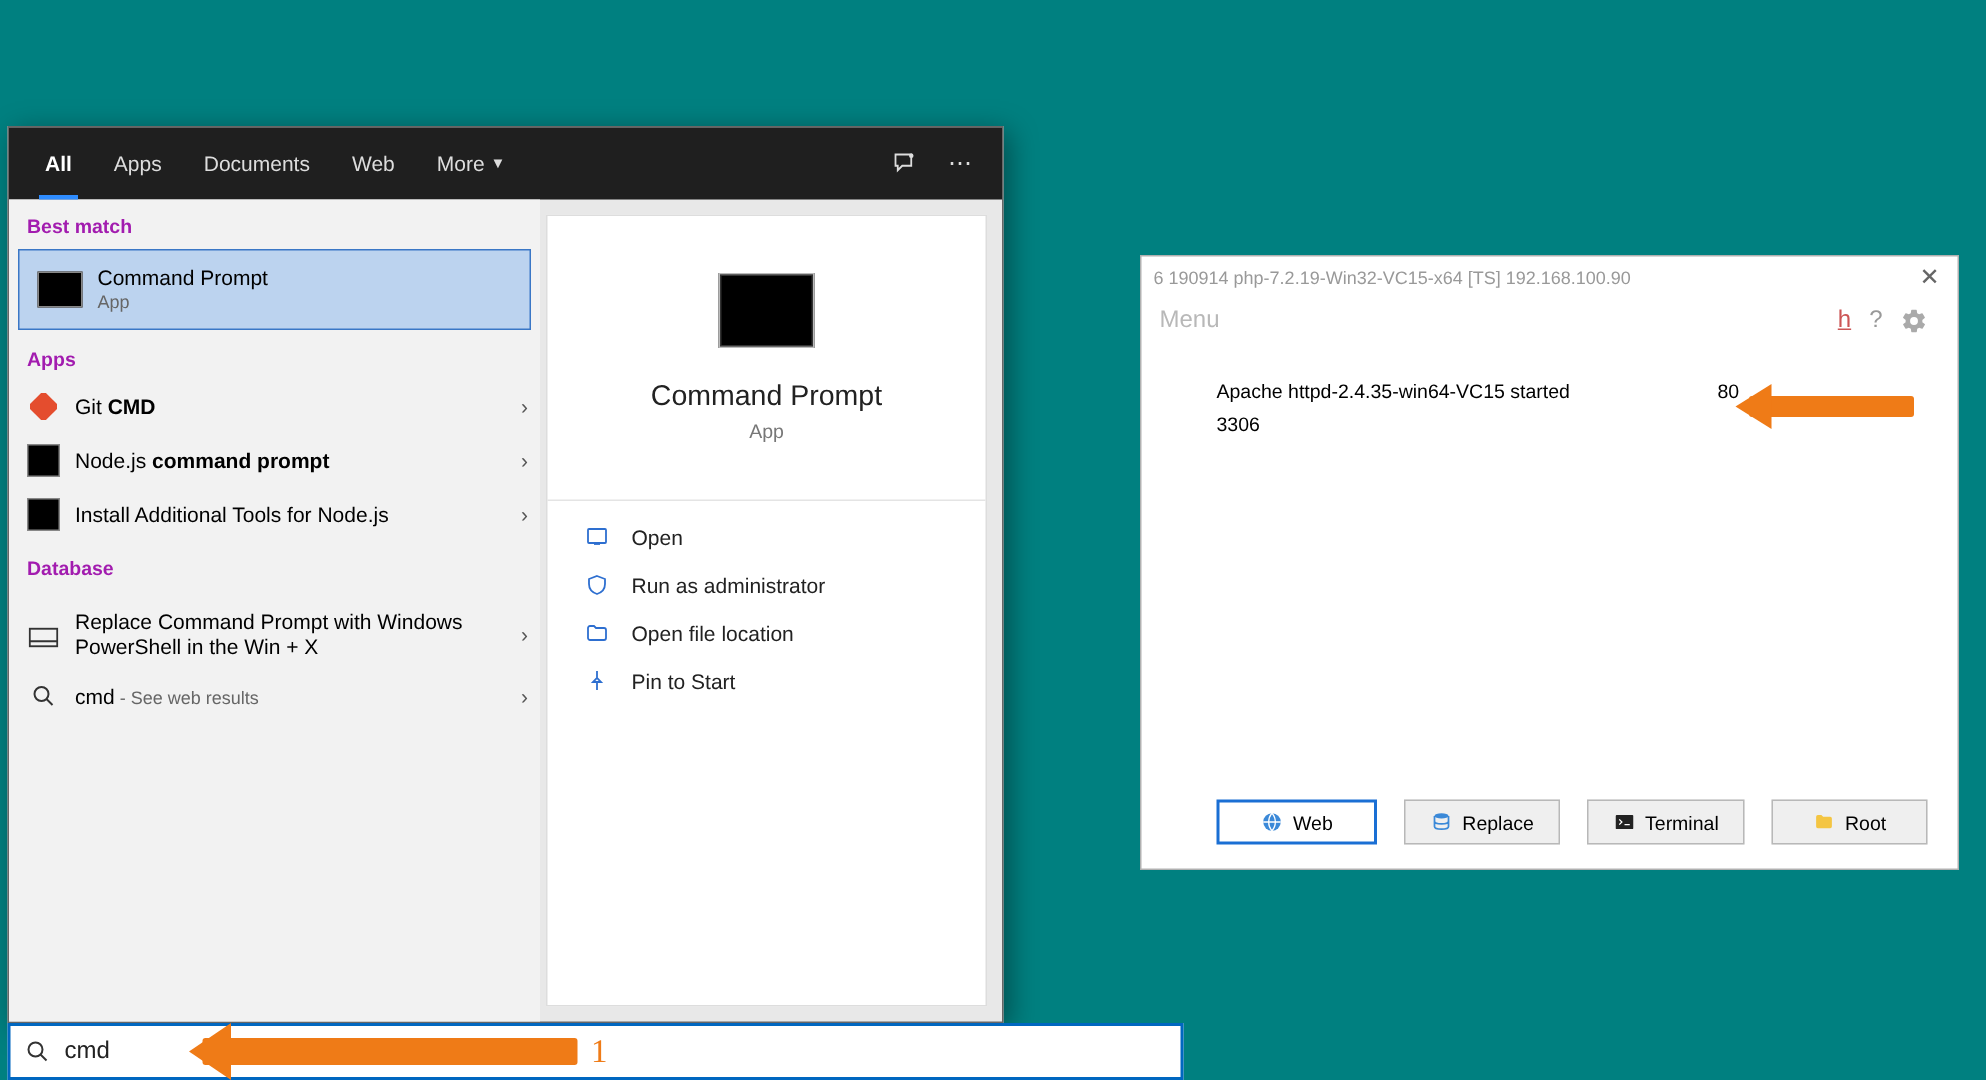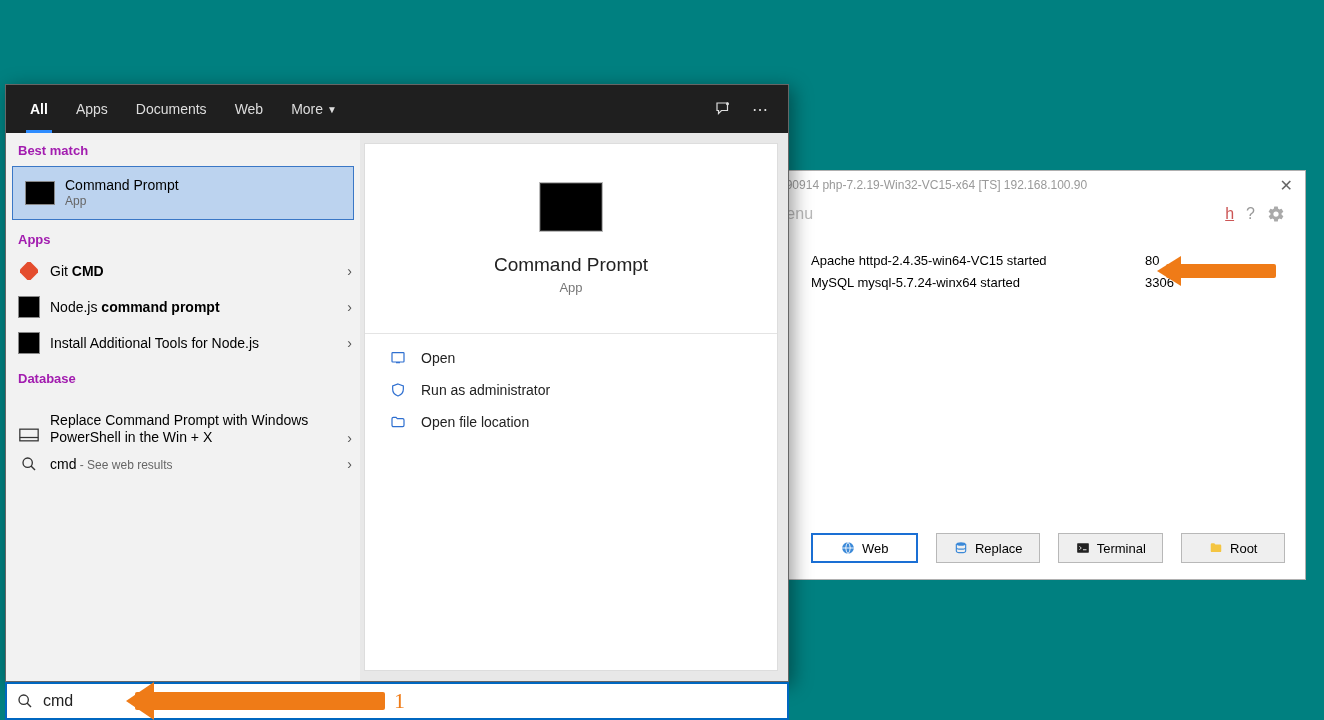--- a/index.html
+++ b/index.html
@@ -106,21 +106,21 @@
     position: absolute;
     left: -24px; top: -8px;
     border: 15px solid transparent;
     border-right: 24px solid #ef7b17;
   }
 
   
   .search-panel {
     position: absolute;
     left: 5px; top: 84px;
-    width: 784px; height: 598px;
+    width: 664px; height: 598px;
     background: #e8e8e8;
     border: 1px solid #666;
     box-shadow: 4px 4px 18px rgba(0,0,0,.4);
     display: flex;
     flex-direction: column;
   }
   .sp-tabs {
     height: 48px;
     background: #1f1f1f;
     color: #ddd;
@@ -194,21 +194,21 @@
     display: inline-flex; align-items: center; justify-content: center;
     flex-shrink: 0;
   }
   .ri-icon.term { background: #000; border: 1px solid #888; }
   .ri-icon.term.small { width: 30px; height: 24px; }
   .ri-text { flex: 1; line-height: 1.2; }
   .ri-text .sub { font-size: 12px; color: #666; }
   .ri-text .bold { font-weight: 700; }
   .ri-chev { color: #555; font-size: 14px; }
 
-  .result-row.setting { height: 54px; align-items: flex-end; padding-top: 8px; }
+  .result-row.setting { height: 54px; align-items: center; padding-top: 8px; }
   .result-row.setting .ri-icon { margin-top: 4px; }
 
   .sp-preview-top {
     height: 190px;
     display: flex;
     flex-direction: column;
     align-items: center;
     justify-content: center;
     border-bottom: 1px solid #e4e4e4;
   }
@@ -291,21 +291,20 @@
         </svg>
     </span>
   </div>
   <div class="laragon-body">
     <div class="svc-row">
       <span class="svc-text">Apache httpd-2.4.35-win64-VC15 started</span>
       <span class="svc-port">80</span>
       <span class="svc-action">Reload</span>
     </div>
     <div class="svc-row">
-      <span class="svc-text">MySQL mysql-5.7.24-winx64 started</span>
       <span class="svc-port">3306</span>
       <span class="svc-action"></span>
     </div>
     <div class="arrow-orange port"></div>
   </div>
   <div class="laragon-buttons">
     <div class="laragon-btn selected">
       <span class="ico">
         <svg width="14" height="14" viewBox="0 0 24 24">
             <circle cx="12" cy="12" r="10" fill="#3b89d8"></circle>
@@ -455,20 +454,28 @@
           <span>Run as administrator</span>
         </div>
         <div class="act-row">
           <span class="aicon">
               <svg width="16" height="16" viewBox="0 0 24 24" fill="none" stroke="#2e6fd0" stroke-width="1.8">
                 <path d="M3 7a2 2 0 0 1 2-2h4l2 2h8a2 2 0 0 1 2 2v8a2 2 0 0 1-2 2H5a2 2 0 0 1-2-2z"></path>
               </svg>
             </span>
           <span>Open file location</span>
         </div>
+        <div class="act-row">
+          <span class="aicon">
+              <svg width="16" height="16" viewBox="0 0 24 24" fill="none" stroke="#2e6fd0" stroke-width="1.8">
+                <path d="M12 2v7l4 4H8l4-4zM12 13v8"></path>
+              </svg>
+            </span>
+          <span>Pin to Start</span>
+        </div>
       </div>
     </div>
   </div>
 </div>
 
 <div class="searchbox">
   <span class="mag">
     <svg width="16" height="16" viewBox="0 0 24 24" fill="none" stroke="#333" stroke-width="2">
         <circle cx="10" cy="10" r="7"></circle>
         <line x1="15" y1="15" x2="21" y2="21"></line>

